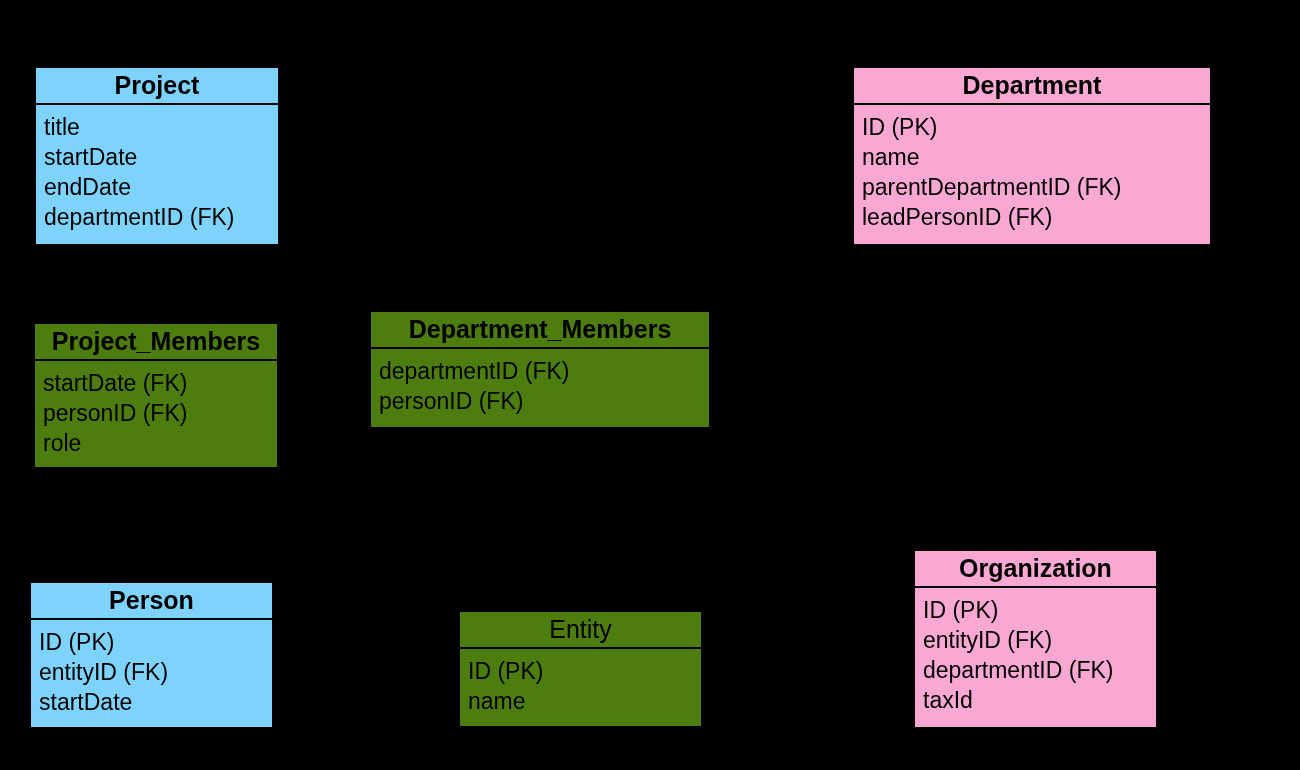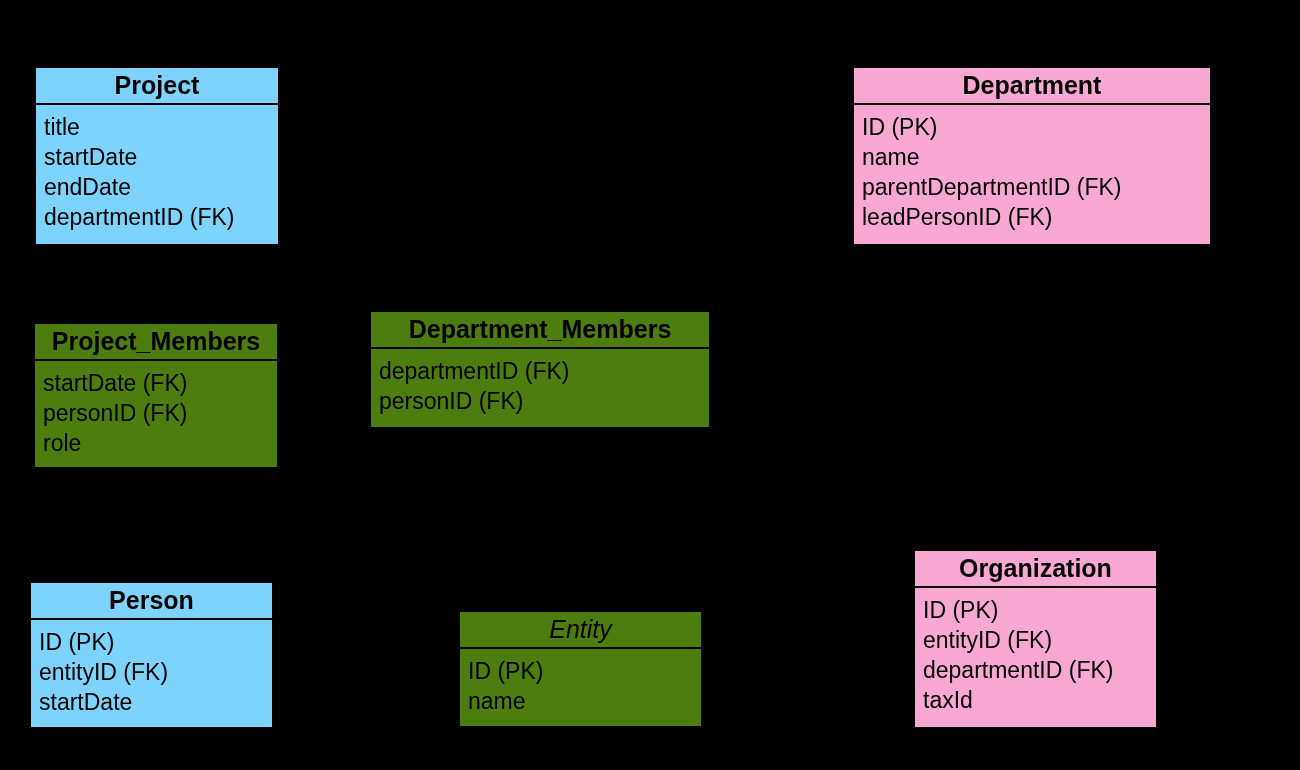--- a/index.html
+++ b/index.html
@@ -29,21 +29,20 @@
     height: 37px;
     line-height: 35px;
     text-align: center;
     font-weight: bold;
     font-size: 25px;
     border-bottom: 2px solid #000000;
     white-space: nowrap;
     overflow: hidden;
   }
   .er-table .thead.italic {
-    font-style: italic;
     font-weight: normal;
   }
   .er-table .tbody {
     padding: 7px 8px 0 8px;
   }
   .er-table .row {
     font-size: 23px;
     line-height: 30px;
     white-space: nowrap;
   }

